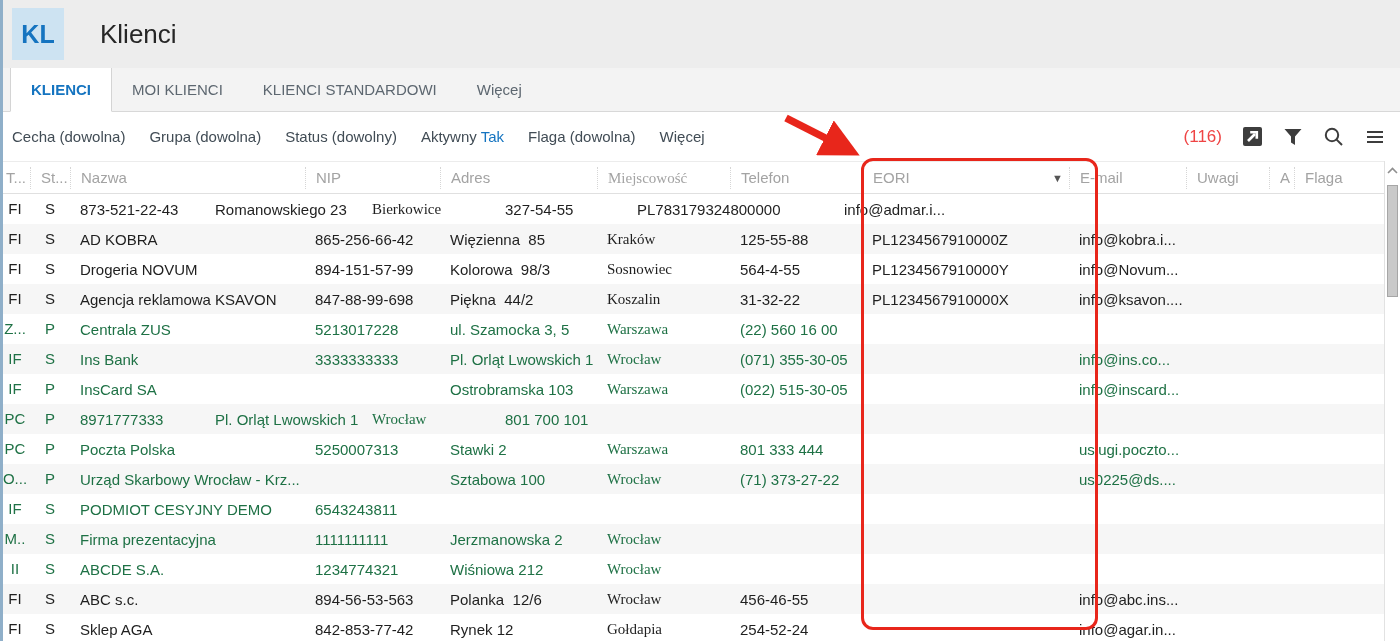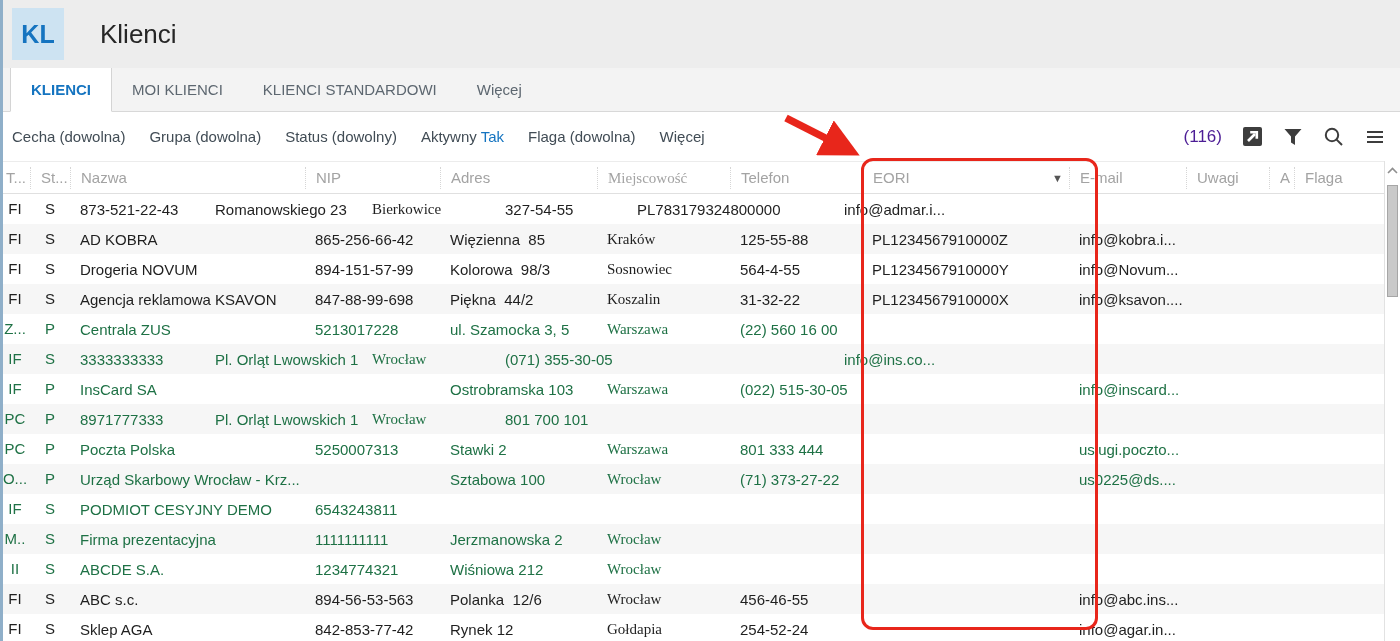--- a/index.html
+++ b/index.html
@@ -23,21 +23,21 @@
     display:flex;align-items:stretch;padding-left:10px;}
   .tab{padding:0 20px;line-height:43px;font-size:15px;color:#5d6770;cursor:default;white-space:pre;}
   .tab.active{background:#fff;color:var(--accent);font-weight:bold;
     border-left:1px solid #d4d4d4;border-right:1px solid #d4d4d4;border-bottom:1px solid #fff;margin-bottom:-1px;}
   
   .filter-bar{height:49px;background:#fff;display:flex;align-items:center;padding:0 14px 0 12px;}
   .filter-list{display:flex;align-items:center;}
   .filter-item{margin-right:24px;font-size:15px;color:#414c55;white-space:pre;}
   .f-value.hl{color:var(--accent);}
   .toolbar-right{margin-left:auto;display:flex;align-items:center;gap:19px;}
-  .count{font-size:17px;color:#4c1d95;}
+  .count{font-size:17px;color:#ef4444;}
   .tool-icon{width:22px;height:22px;display:flex;align-items:center;justify-content:center;}
   
   .table-header{display:flex;height:33px;align-items:center;border-top:1px solid #ececec;
     border-bottom:1px solid #e0e0e0;color:var(--hdr-gray);font-size:15px;width:1384px;}
   .th{height:22px;line-height:22px;padding-left:10px;border-left:1px dotted #d6d6d6;
     white-space:pre;overflow:hidden;display:flex;align-items:center;}
   .th:first-child{border-left:none;padding-left:6px;}
   .sort-arrow{margin-left:auto;margin-right:6px;color:#555;font-size:11px;}
   .table-body{width:1384px;}
   .row{display:flex;height:30px;align-items:center;font-size:15px;}
@@ -198,20 +198,21 @@
       <div class="cell c6">(22) 560 16 00</div>
       <div class="cell c7"></div>
       <div class="cell c8"></div>
       <div class="cell c9"></div>
       <div class="cell c10"></div>
       <div class="cell c11"></div>
     </div>
     <div class="row green alt">
       <div class="cell c0">IF</div>
       <div class="cell c1">S</div>
+      <div class="cell c2">Ins Bank</div>
       <div class="cell c3">3333333333</div>
       <div class="cell c4">Pl. Orląt Lwowskich 1</div>
       <div class="cell c5">Wrocław</div>
       <div class="cell c6">(071) 355-30-05</div>
       <div class="cell c7"></div>
       <div class="cell c8">info@ins.co...</div>
       <div class="cell c9"></div>
       <div class="cell c10"></div>
       <div class="cell c11"></div>
     </div>

